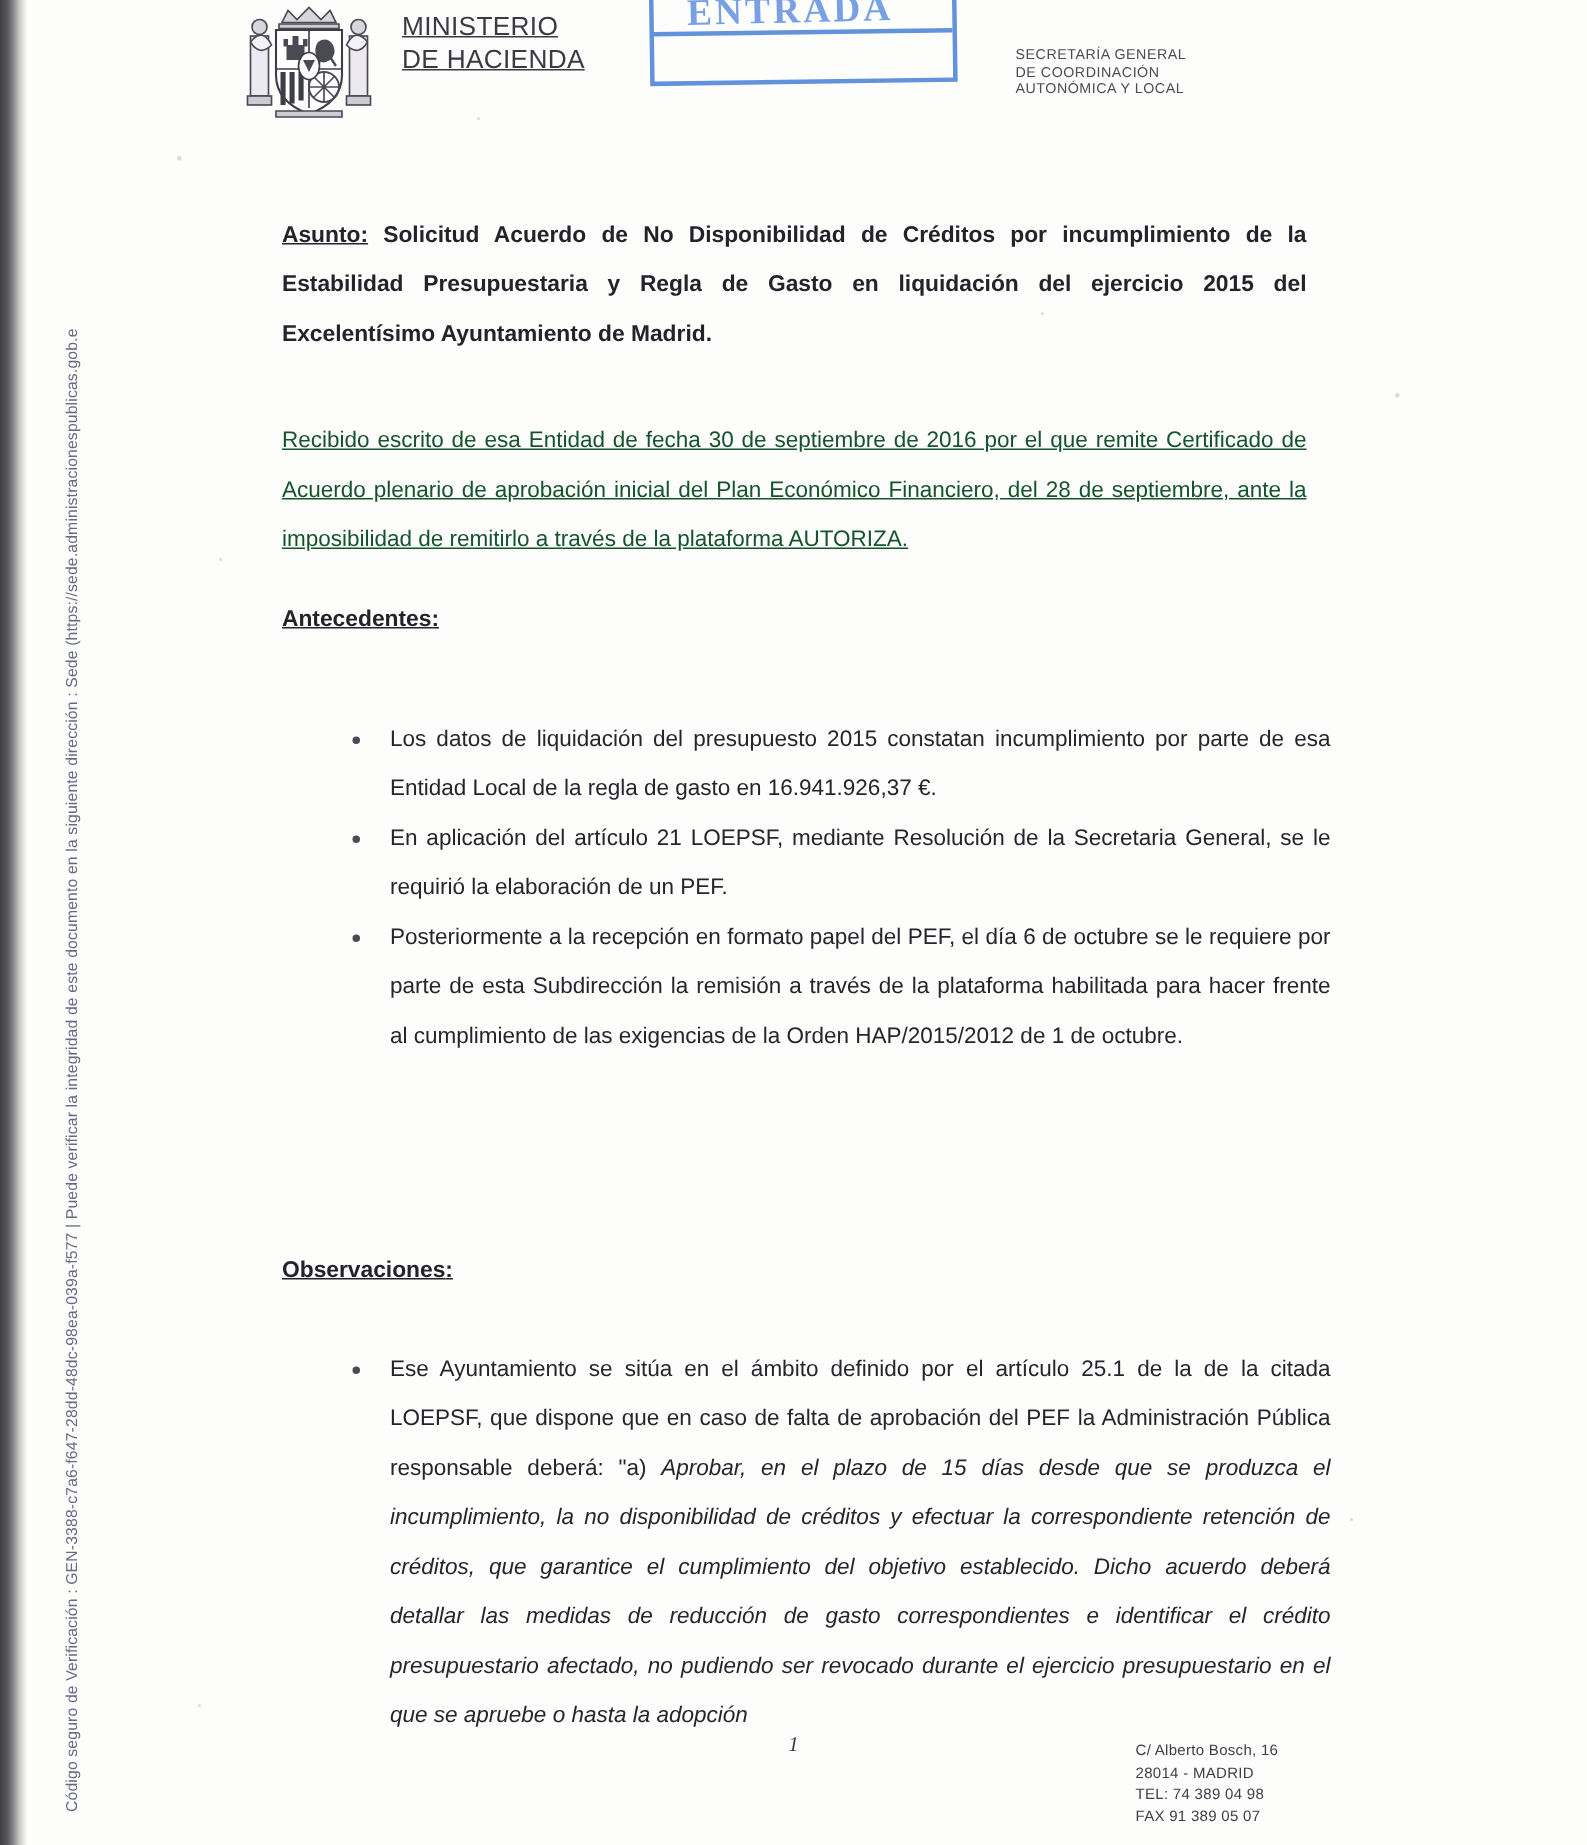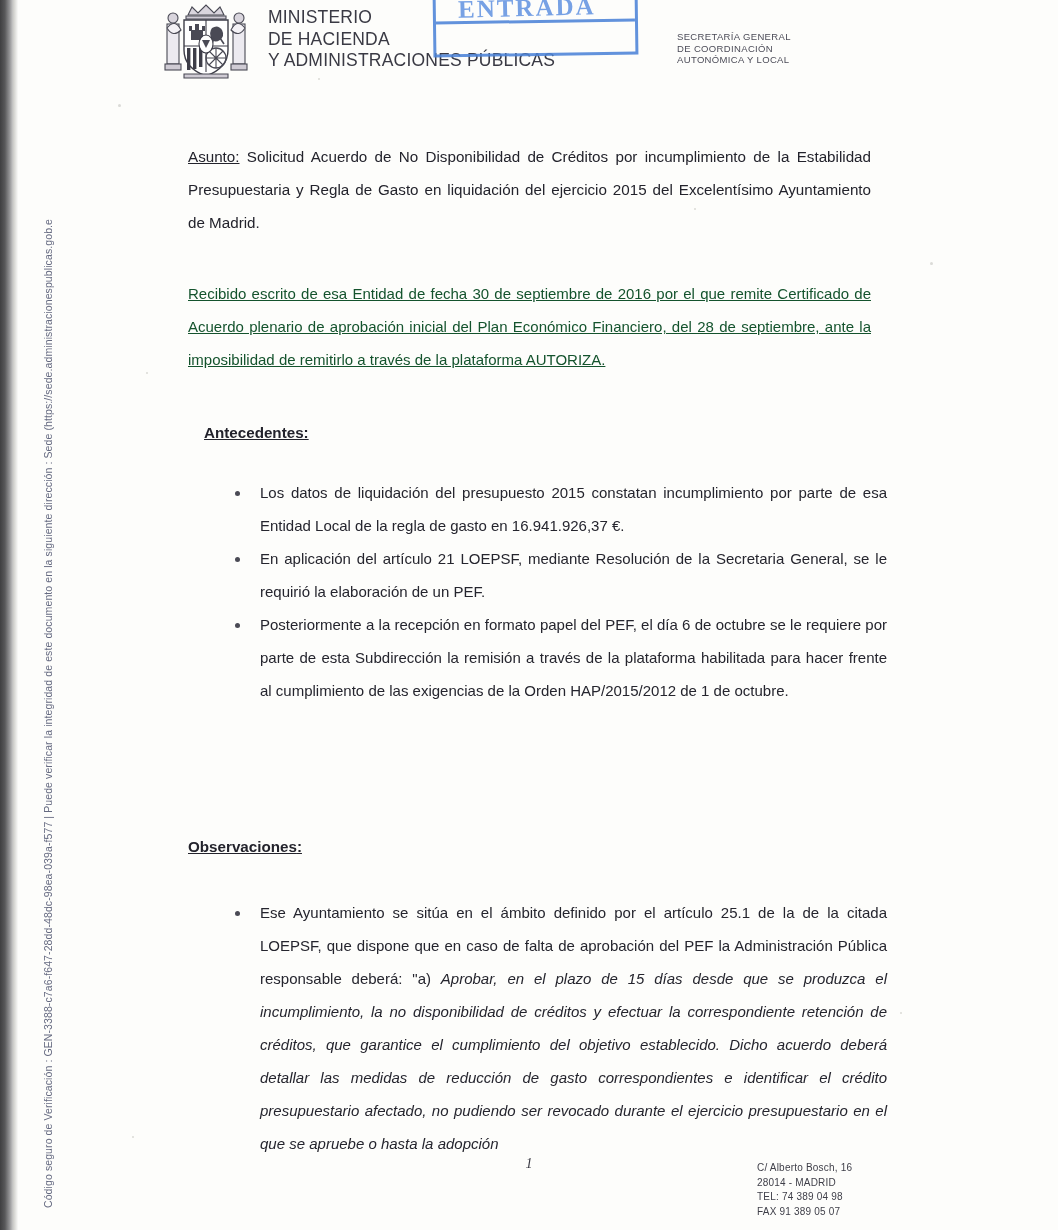--- a/index.html
+++ b/index.html
@@ -64,21 +64,21 @@
   }
   .ministry {
     position: absolute;
     left: 268px;
     top: 7px;
     font-size: 17.5px;
     line-height: 21.5px;
     letter-spacing: .2px;
     color: #3a3a44;
   }
-  .ministry div { white-space: nowrap; }
+  .ministry div { white-space: nowrap; text-decoration: underline; }
 
   .stamp {
     position: absolute;
     left: 433px;
     top: -10px;
     width: 205px;
     height: 66px;
     border: 3px solid #4d84d8;
     box-sizing: border-box;
     transform: rotate(-0.8deg);
@@ -112,21 +112,21 @@
     line-height: 11.5px;
     letter-spacing: .35px;
     color: #4c4c58;
   }
   .subject {
     position: absolute;
     left: 188px;
     top: 140px;
     width: 683px;
     font-size: 15.2px;
-    font-weight: normal;
+    font-weight: bold;
     line-height: 33px;
     text-align: justify;
     color: #23232c;
   }
   .subject .u { text-decoration: underline; }
 
   .intro {
     position: absolute;
     left: 188px;
     top: 277px;
@@ -139,21 +139,21 @@
   }
 
   .sec-head {
     position: absolute;
     font-size: 15.2px;
     font-weight: bold;
     text-decoration: underline;
     color: #23232c;
   }
   .sec-head .plain { text-decoration: none; font-weight: bold; }
-  #antecedentes-head { left: 188px; top: 424px; margin-left: 16px; }
+  #antecedentes-head { left: 188px; top: 404px; }
   #observaciones-head { left: 188px; top: 838px; text-align: center; }
 
   .blist {
     position: absolute;
     left: 188px;
     width: 683px;
     margin: 16px;
     padding: 0;
     list-style: none;
   }
@@ -266,21 +266,20 @@
         <path d="M44 38 l4 8 l4 -8" fill="#4a4a55" stroke="none"></path>
 
         <path d="M26 72 h44 v4 h-44 z" fill="#cfcbd4" stroke="#4a4a55"></path>
       </g>
     </svg>
   </div>
 
   <div class="ministry">
     <div>MINISTERIO</div>
     <div>DE HACIENDA</div>
-    <div>Y ADMINISTRACIONES PÚBLICAS</div>
   </div>
 
   <div class="stamp">
     <div class="stamp-line"></div>
   </div>
   <div class="stamp-word">ENTRADA</div>
 
   <div class="secretaria">
     <div>SECRETARÍA GENERAL</div>
     <div>DE COORDINACIÓN</div>

